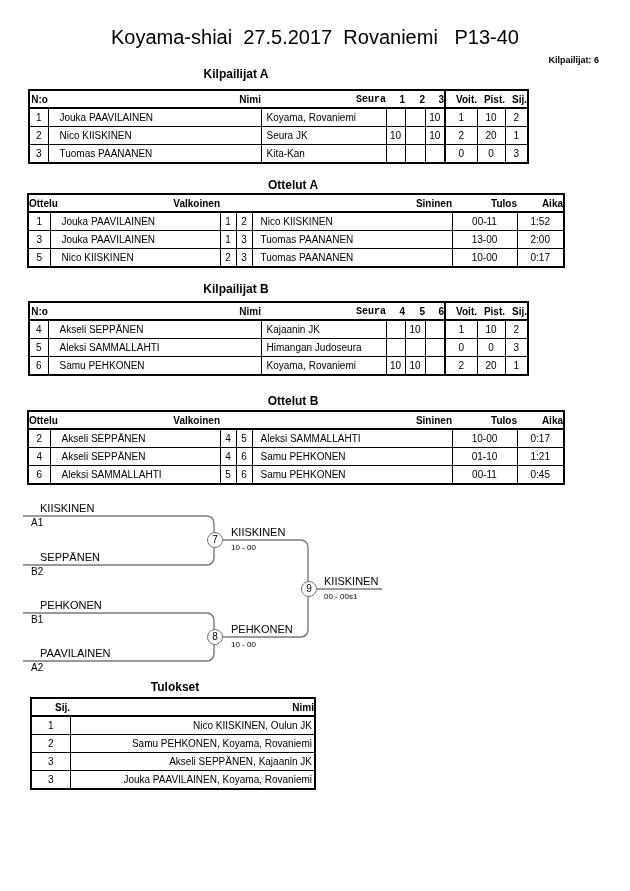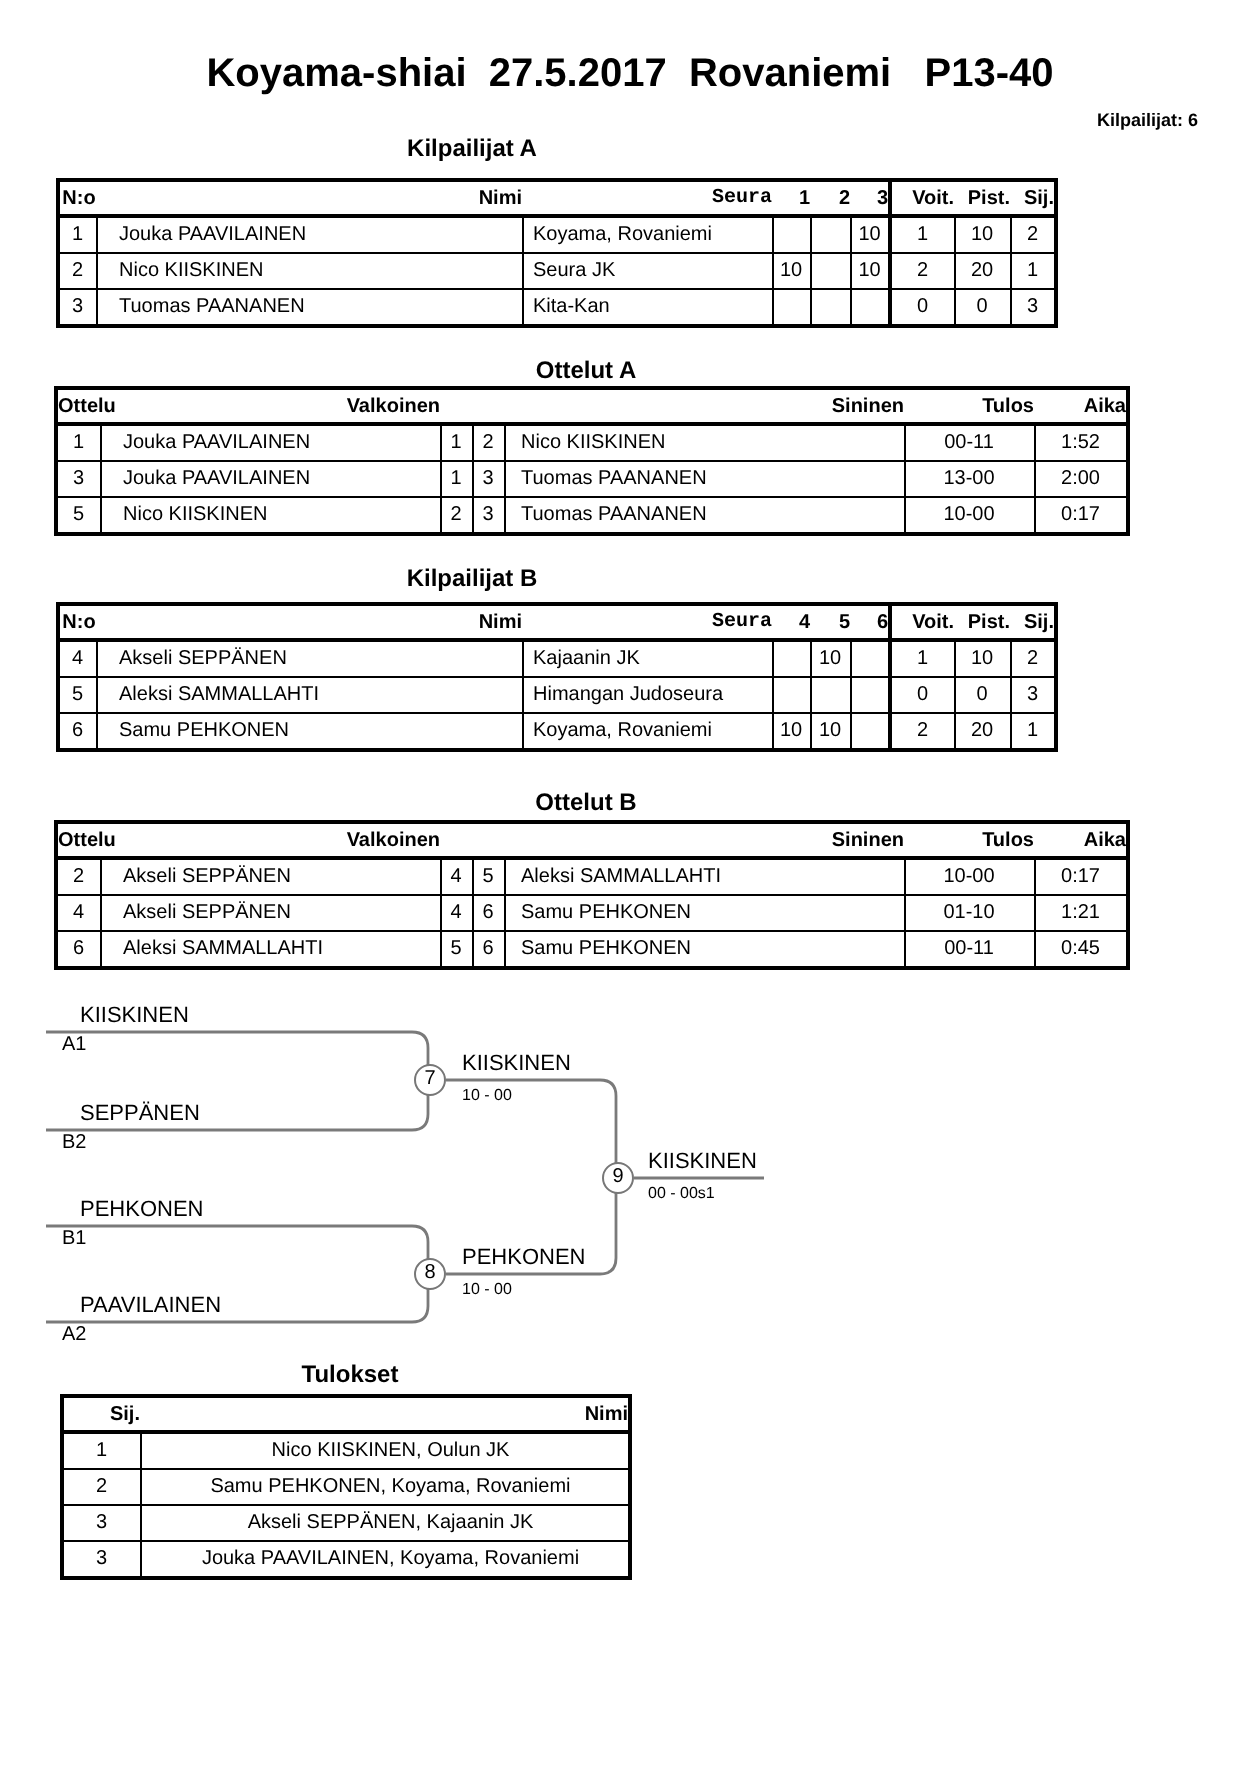--- a/index.html
+++ b/index.html
@@ -1,20 +1,20 @@
 <!DOCTYPE html>
 <html><head>
 <meta charset="utf-8">
 <style>
   html,body{margin:0;padding:0;background:#fff;}
   .page{position:relative;width:630px;height:891px;background:#ffffff;overflow:hidden;
         font-family:"Liberation Sans",sans-serif;color:#000;}
 
   .title{position:absolute;top:26px;left:0;width:630px;text-align:center;
-         font-size:20px;font-weight:bold;white-space:pre;}
+         font-size:20px;font-weight:normal;white-space:pre;}
   .participants{position:absolute;top:55px;right:31px;font-size:9px;font-weight:bold;}
 
   .sec-heading{position:absolute;transform:translateX(-50%);font-size:12px;
                font-weight:bold;white-space:nowrap;}
 
   table.sheet{position:absolute;border-collapse:collapse;table-layout:fixed;
               border:2px solid #000;font-size:10px;background:#fff;}
   .sheet th{font-weight:bold;border:none;border-bottom:2px solid #000;height:16px;
             padding:0;text-align:right;white-space:nowrap;overflow:visible;}
   .sheet td{border:1px solid #000;height:17px;padding:0 2px;text-align:center;
@@ -44,21 +44,21 @@
   .tbl-o th:nth-child(5){width:200px;}
   .tbl-o th:nth-child(6){width:65px;}
   .tbl-o th:nth-child(7){width:46px;}
   .tbl-o td:nth-child(2){text-align:left;padding-left:11px;}
   .tbl-o td:nth-child(5){text-align:left;padding-left:8px;}
 
   
   .tbl-t{width:282px;}
   .tbl-t th:nth-child(1){width:38px;}
   .tbl-t th:nth-child(2){width:244px;}
-  .tbl-t td:nth-child(2){text-align:center;padding-left:8px;}
+  .tbl-t td:nth-child(2){text-align:right;padding-left:8px;}
 
   
   .bracket-svg{position:absolute;left:0;top:0;pointer-events:none;}
   .b-name{position:absolute;font-size:11px;white-space:nowrap;}
   .b-seed{position:absolute;font-size:10px;white-space:nowrap;}
   .b-score{position:absolute;font-size:8px;white-space:nowrap;}
   .b-circle{position:absolute;width:16px;height:16px;box-sizing:border-box;
             border:1.5px solid #777;border-radius:50%;background:#fff;
             font-size:10px;line-height:13px;text-align:center;}
 </style>

